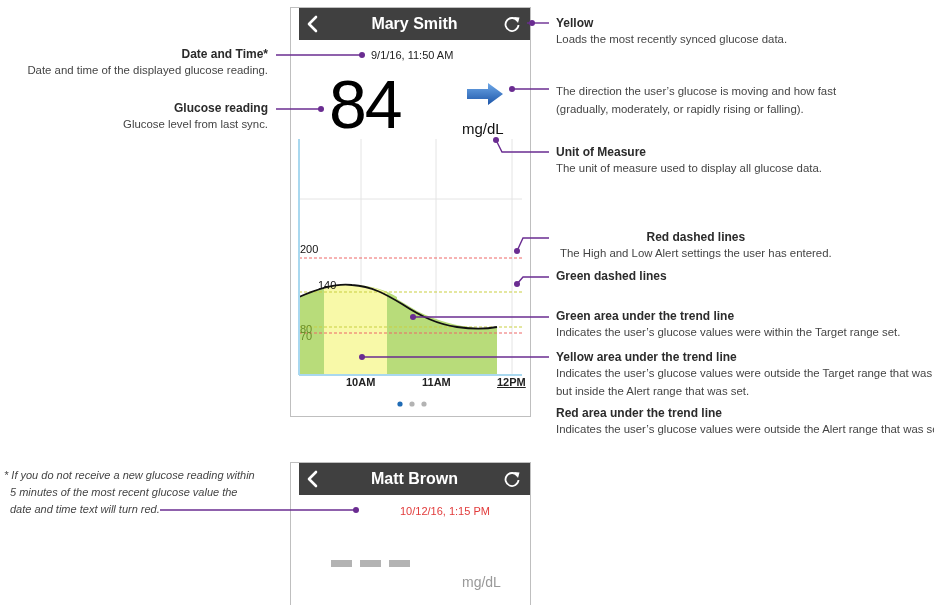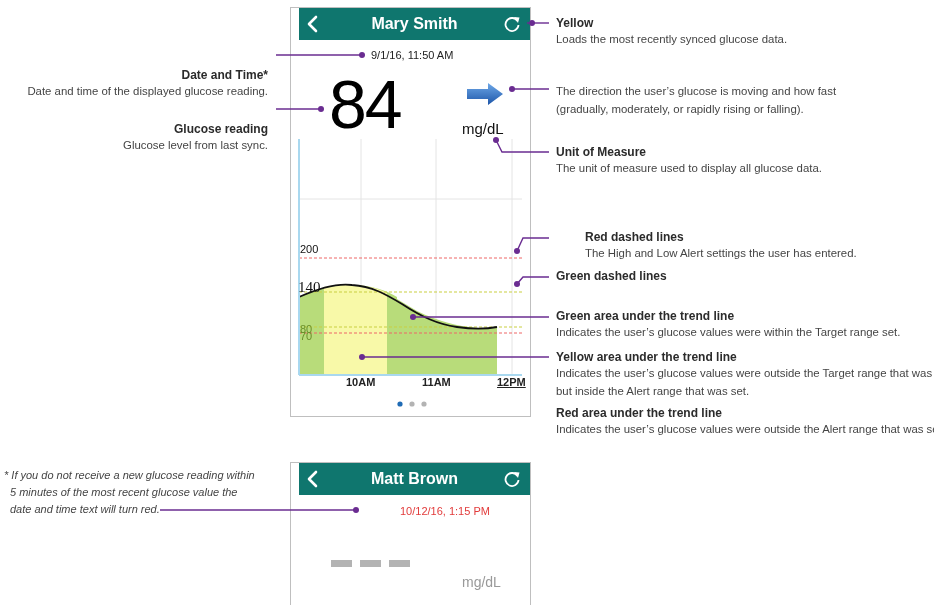--- a/index.html
+++ b/index.html
@@ -1,28 +1,28 @@
 <!DOCTYPE html>
 <html><head>
 <meta charset="utf-8">
 <style>
   html, body { margin:0; padding:0; background:#ffffff; }
   body { width:934px; height:605px; position:relative; overflow:hidden;
          font-family:"Liberation Sans", sans-serif; color:#3a3a3a; }
   .abs { position:absolute; }
   .phone { position:absolute; background:#fff; border:1px solid #bfbfbf; box-sizing:border-box; }
-  .header { position:absolute; left:0; top:0; right:0; height:32px; background:#0f766e;
+  .header { position:absolute; left:0; top:0; right:0; height:32px; background:#404040;
             color:#fff;margin-left:8px; }
   .header .title { position:absolute; left:0; right:0; top:0; line-height:32px;
                    text-align:center; font-size:16px; font-weight:bold; }
   .header .back { position:absolute; left:4px; top:0; width:20px; height:32px; cursor:pointer; }
   .header .refresh { position:absolute; right:8px; top:6px; width:20px; height:20px; cursor:pointer; }
   .callout-title { font-weight:bold; font-size:12px; color:#2b2b2b; white-space:nowrap; }
   .callout-desc { font-size:11.4px; color:#444; line-height:18px; white-space:nowrap; }
-  .right { text-align:right;margin-top:21px; }
+  .right { text-align:right; }
   svg { display:block; }
 </style>
 </head>
 <body>
 
 <div class="phone" style="left:290px; top:7px; width:241px; height:410px;">
   <div class="header">
     <div class="back">
       <svg width="20" height="32">
           <polyline points="13,9 6,16 13,23" fill="none" stroke="#fff" stroke-width="2.6" stroke-linecap="round" stroke-linejoin="round"></polyline>
@@ -69,21 +69,21 @@
       <line x1="2" y1="153" x2="225" y2="153" stroke="#c9cf40" stroke-width="1" stroke-dasharray="3,2"></line>
       <line x1="2" y1="188" x2="225" y2="188" stroke="#c9cf40" stroke-width="1" stroke-dasharray="3,2"></line>
       <line x1="2" y1="194" x2="225" y2="194" stroke="#e66" stroke-width="1" stroke-dasharray="3,2"></line>
 
       <path d="M2 158 C 20 150, 40 144, 55 146 C 75 147, 90 156, 105 165 C 125 178, 140 185, 160 188 C 180 191, 190 190, 200 188" fill="none" stroke="#111" stroke-width="1.8"></path>
 
       <line x1="2" y1="0" x2="2" y2="236" stroke="#a9d8ef" stroke-width="2"></line>
       <line x1="2" y1="236" x2="225" y2="236" stroke="#a9d8ef" stroke-width="2"></line>
     </svg>
     <div class="abs" style="left:3px; top:104px; font-size:11px; color:#111;">200</div>
-    <div class="abs" style="left:1px; top:140px; font-size:15px; color:#111;font-family:Liberation Serif, serif;">140</div>
+    <div class="abs" style="left:21px; top:140px; font-size:11px; color:#111;">140</div>
     <div class="abs" style="left:3px; top:184px; font-size:11px; color:#6a8f2a;">80</div>
     <div class="abs" style="left:3px; top:191px; font-size:11px; color:#6a8f2a;text-align:center;">70</div>
     <div class="abs" style="left:49px; top:237px; font-size:11px; font-weight:bold; color:#222;">10AM</div>
     <div class="abs" style="left:125px; top:237px; font-size:11px; font-weight:bold; color:#222;">11AM</div>
     <div class="abs" style="left:200px; top:237px; font-size:11px; font-weight:bold; color:#222;text-decoration:underline;">12PM</div>
   </div>
 
   <div class="abs" style="left:105px; top:392px; width:40px; height:8px;">
     <svg width="40" height="8">
       <circle cx="4" cy="4" r="2.6" fill="#1f6bb5"></circle>
@@ -160,21 +160,21 @@
   <div class="callout-desc">Loads the most recently synced glucose data.</div>
 </div>
 <div class="abs" style="left:556px; top:82px;">
   <div class="callout-desc">The direction the user’s glucose is moving and how fast</div>
   <div class="callout-desc">(gradually, moderately, or rapidly rising or falling).</div>
 </div>
 <div class="abs" style="left:556px; top:145px;">
   <div class="callout-title">Unit of Measure</div>
   <div class="callout-desc">The unit of measure used to display all glucose data.</div>
 </div>
-<div class="abs" style="left:585px; top:230px;">
+<div class="abs" style="left:560px; top:230px;text-align:center;">
   <div class="callout-title">Red dashed lines</div>
   <div class="callout-desc">The High and Low Alert settings the user has entered.</div>
 </div>
 <div class="abs" style="left:556px; top:269px;">
   <div class="callout-title">Green dashed lines</div>
 </div>
 <div class="abs" style="left:556px; top:309px;">
   <div class="callout-title">Green area under the trend line</div>
   <div class="callout-desc">Indicates the user’s glucose values were within the Target range set.</div>
 </div>

